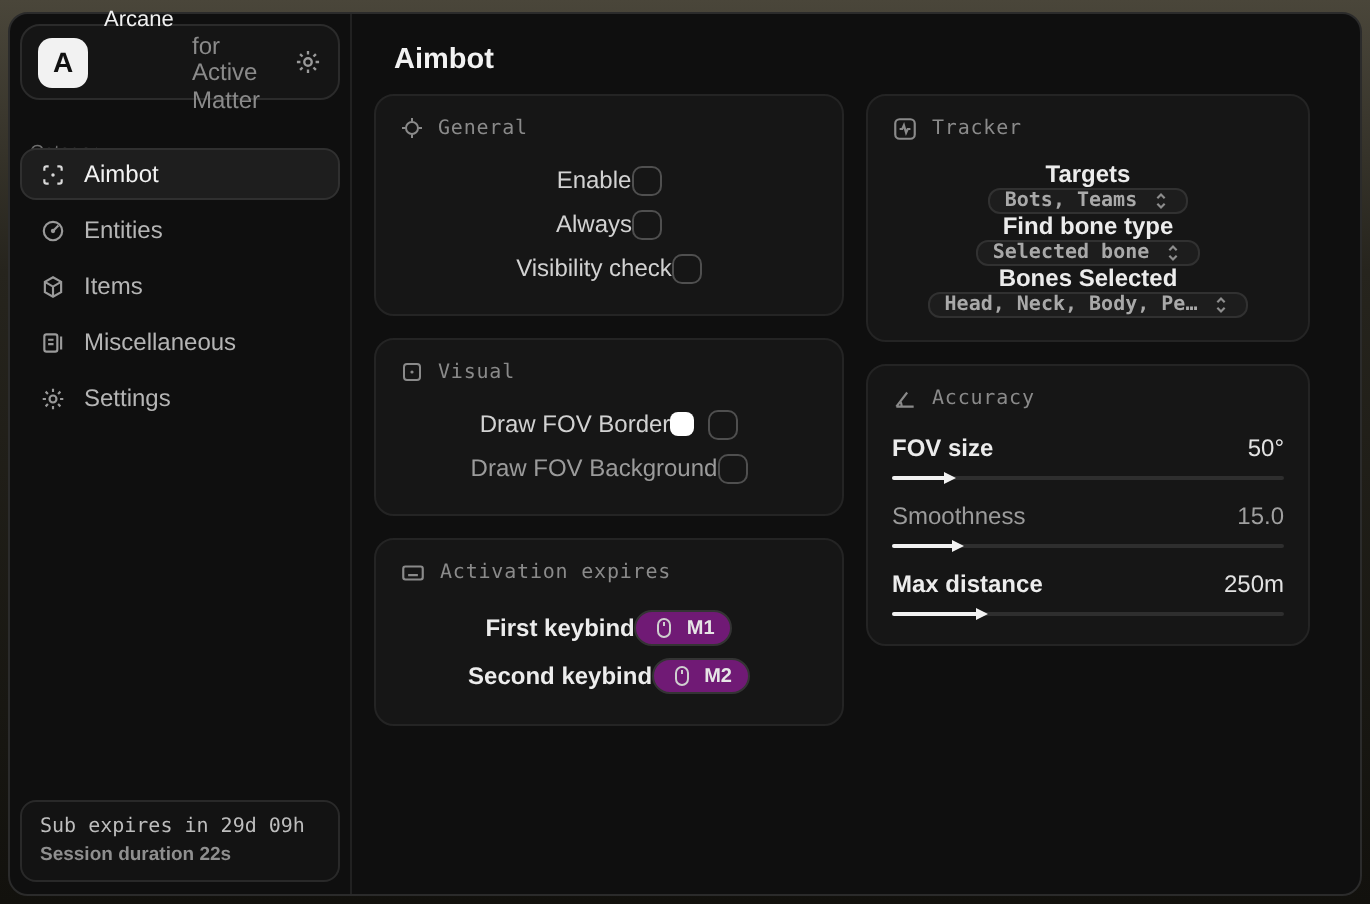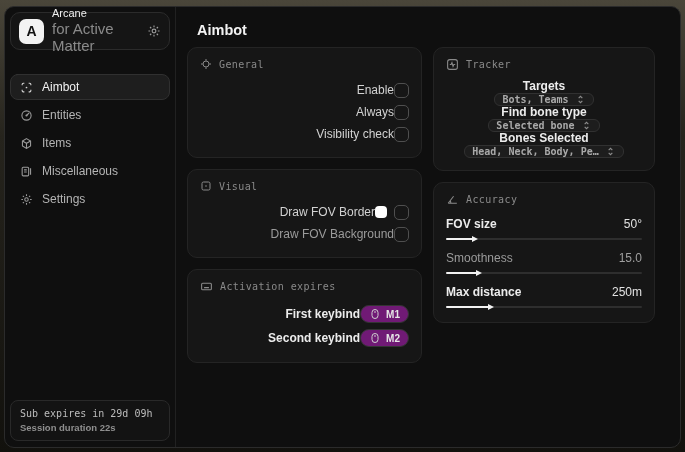--- a/index.html
+++ b/index.html
@@ -17,21 +17,21 @@
   .sidebar{ position:absolute; left:0; top:0; width:171px; height:100%;
     border-right:1px solid #212121; }
   .brand-card{ position:absolute; left:5px; top:5px; width:160px; height:38px;
     background:#151515; border:1px solid #2b2b2b; border-radius:10px;
     display:flex; align-items:center; padding:0 8px; gap:8px; }
   .logo{ width:25px; height:25px; background:#f2f2f2; border-radius:7px;
     color:#111; font-weight:bold; font-size:14px; display:flex;
     align-items:center; justify-content:center; }
   .brand-text{ flex:1; line-height:1.15; }
   .brand-name{ font-size:11px; font-weight:normal; color:#f0f0f0; }
-  .brand-sub{ font-size:15px; color:#8a8a8a; }
+  .brand-sub{ font-size:12px; color:#8a8a8a;margin-left:44px; }
   .icon{ display:inline-flex; align-items:center; justify-content:center; flex:none; }
   .icon svg{ display:block; }
   .category{ font-size:9.5px; color:#6f6f6f; margin:14px 0 6px 10px; }
   .nav{ padding:0 5px; }
   .nav-item{ display:flex; align-items:center; gap:9px; height:26px;
     padding:0 9px; border-radius:8px; font-size:12px; color:#b5b5b5;
     margin-bottom:3px; border:1px solid transparent; }
   .nav-item.selected{ background:#1e1e1e; border-color:#303030; color:#f2f2f2; }
   .nav-item .icon{ color:#9a9a9a; }
   .nav-item.selected .icon{ color:#d8d8d8; }
@@ -47,21 +47,21 @@
   .page-title{ position:absolute; left:21px; top:15px; font-size:14.5px;
     font-weight:bold; color:#f2f2f2; }
   .col-left{ position:absolute; left:11px; top:40px; width:235px; }
   .col-right{ position:absolute; left:257px; top:40px; width:222px; }
   .card{ background:#161616; border:1px solid #242424; border-radius:10px;
     padding:10px 12px 12px; margin-bottom:11px; }
   .card-header{ display:flex; align-items:center; gap:7px;
     font-family:"DejaVu Sans Mono", monospace; font-size:10px;
     color:#8a8a8a; letter-spacing:.4px; margin-bottom:9px; }
   .card-header .icon{ color:#8a8a8a; }
-  .row{ display:flex; align-items:center; justify-content:flex-end;
+  .row{ display:flex; align-items:center; justify-content:center;
     height:22px; }
   .row-label{ font-size:12px; color:#d2d2d2; }
   .row-label.bright{ color:#ececec; font-weight:bold; }
   .row-label.dim{ color:#9b9b9b; }
   .checkbox{ width:15px; height:15px; border:1.5px solid #4f4f4f;
     border-radius:5px; background:transparent; flex:none; }
   .swatch{ width:12px; height:12px; border-radius:4px; margin-right:7px; flex:none; }
   .row-end{ display:flex; align-items:center; }
   
   .key-pill{ display:flex; align-items:center; gap:5px; height:18px;

